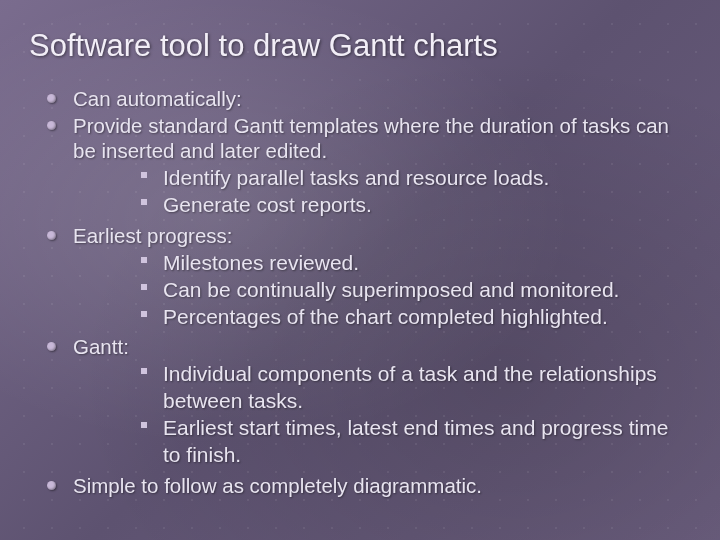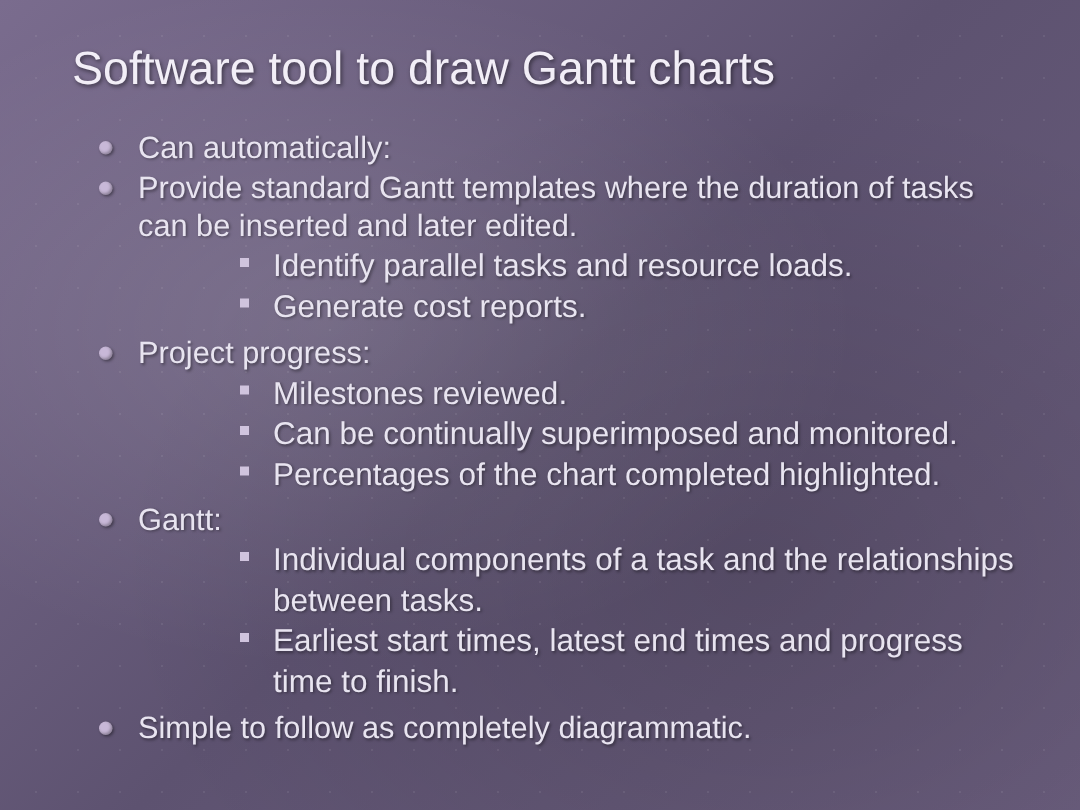--- a/index.html
+++ b/index.html
@@ -22,21 +22,21 @@
   .dots {
     position: absolute;
     inset: 0;
     background-image: radial-gradient(rgba(255,255,255,0.07) 1px, transparent 1px);
     background-size: 28px 28px;
     background-position: 10px 10px;
     pointer-events: none;
   }
   .slide {
     position: relative;
-    padding: 28px 36px 20px 48px;
+    padding: 28px 36px 20px 29px;
     width: 100%;
     height: 100%;
     box-sizing: border-box;
   }
   h1.title {
     margin: 0 0 22px 0;
     font-size: 31px;
     font-weight: normal;
     color: #f2eef7;
     text-shadow: 1px 1px 3px rgba(0,0,0,0.5);
@@ -82,21 +82,21 @@
 <div class="dots"></div>
 
 <div class="slide">
   <h1 class="title">Software tool to draw Gantt charts</h1>
 
   <div class="level1">Can automatically:</div>
   <div class="level1">Provide standard Gantt templates where the duration of tasks can be inserted and later edited.</div>
   <div class="level2">Identify parallel tasks and resource loads.</div>
   <div class="level2">Generate cost reports.</div>
   <div class="gap"></div>
-  <div class="level1">Project progress:</div>
+  <div class="level1">Earliest progress:</div>
   <div class="level2">Milestones reviewed.</div>
   <div class="level2">Can be continually superimposed and monitored.</div>
   <div class="level2">Percentages of the chart completed highlighted.</div>
   <div class="gap"></div>
   <div class="level1">Gantt:</div>
   <div class="level2">Individual components of a task and the relationships between tasks.</div>
   <div class="level2">Earliest start times, latest end times and progress time to finish.</div>
   <div class="gap"></div>
   <div class="level1">Simple to follow as completely diagrammatic.</div>
 </div>

